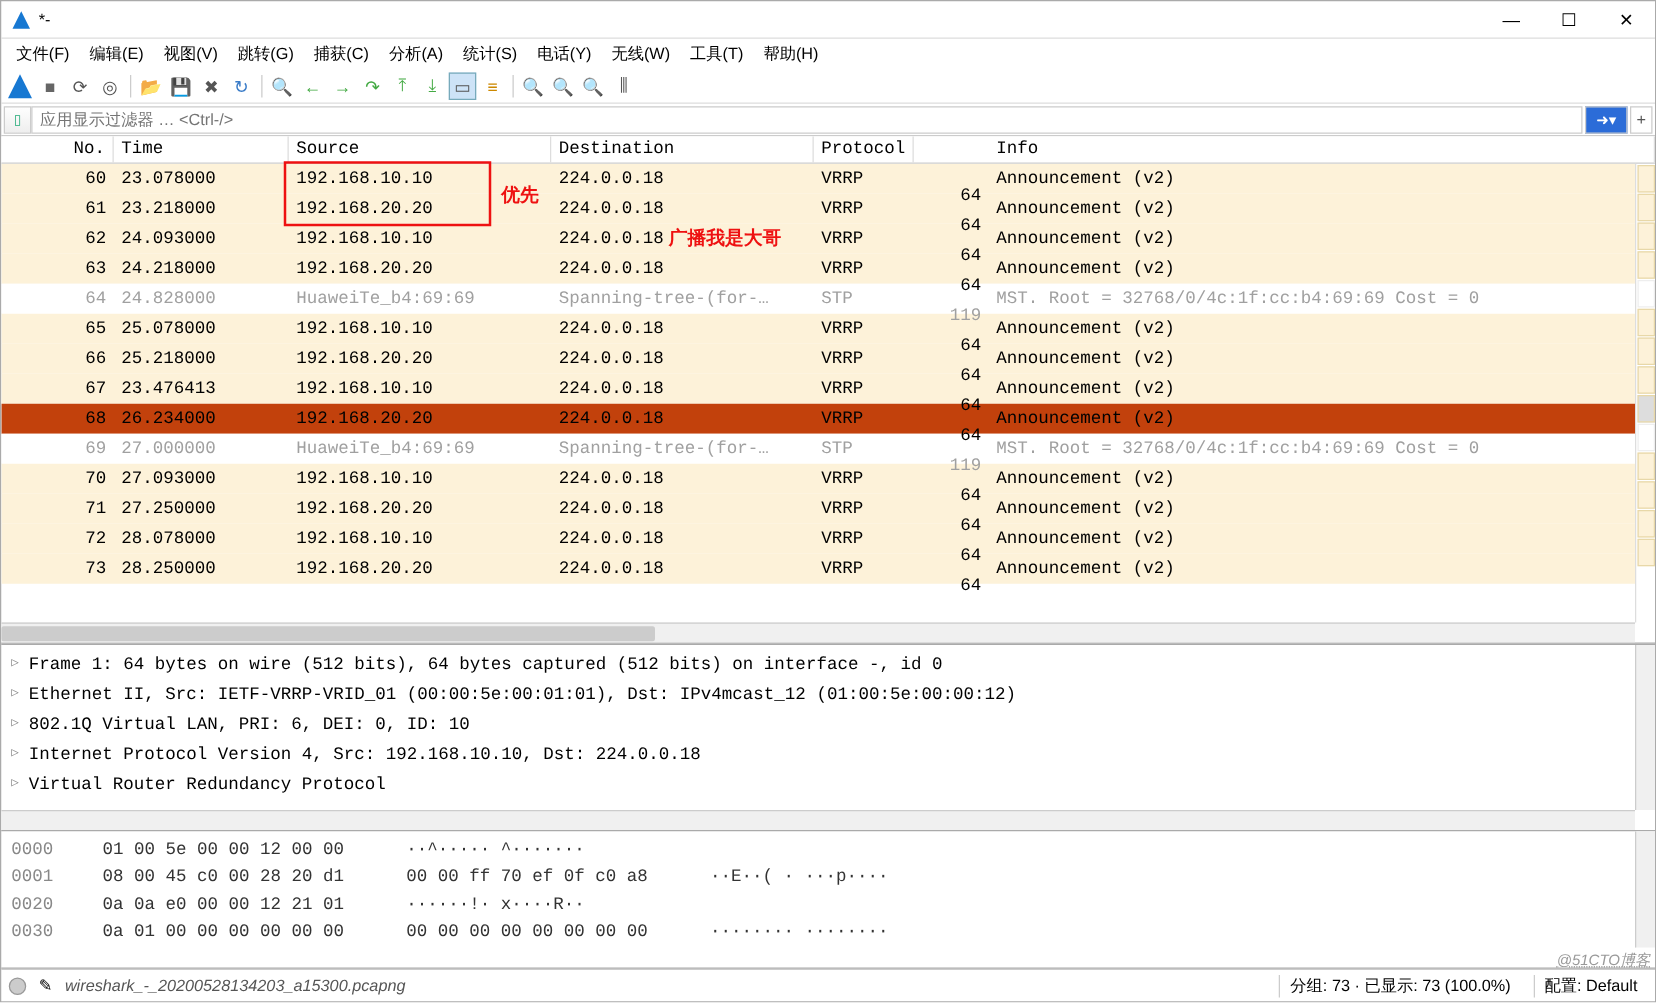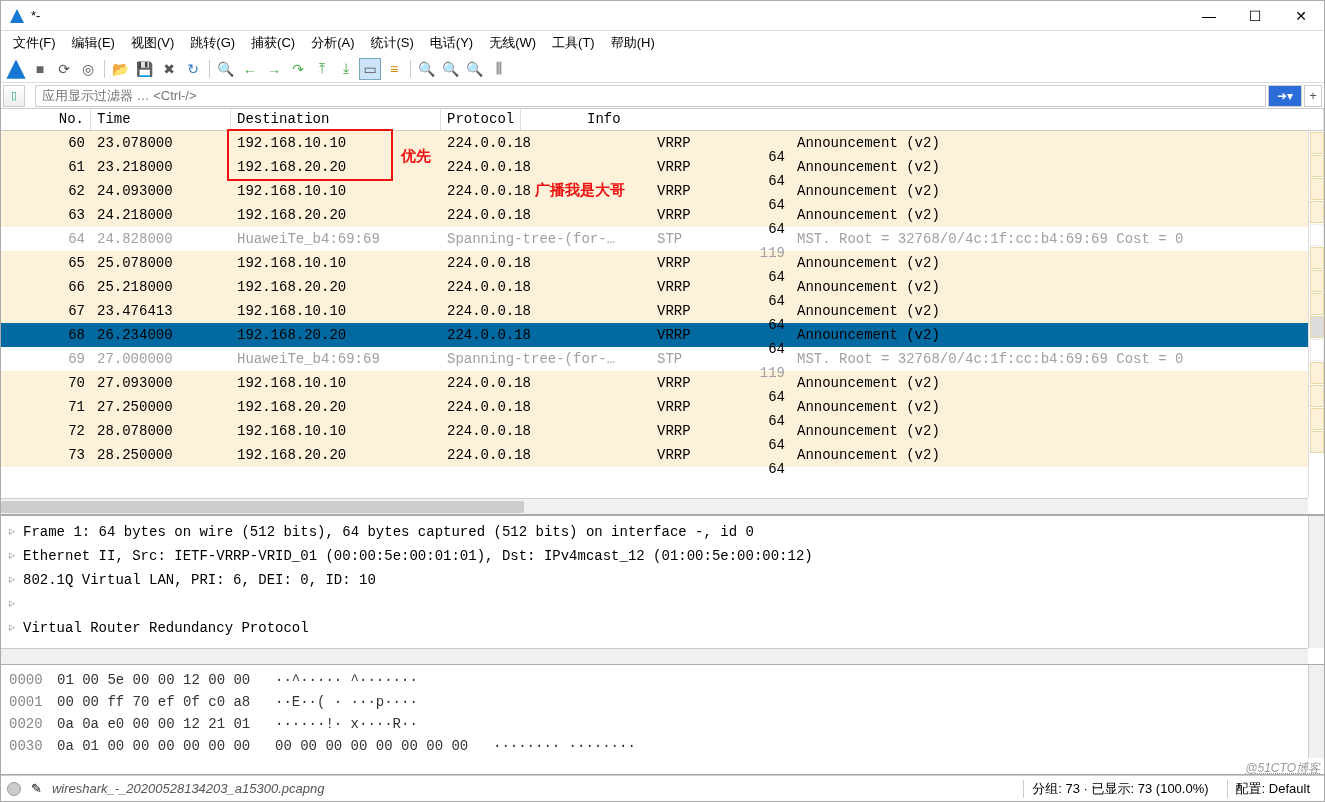--- a/index.html
+++ b/index.html
@@ -10,54 +10,54 @@
 .titlebar .title { font-size: 13px; }
 .win-controls { position: absolute; right: 0; top: 0; display: flex; }
 .win-controls div { width: 46px; height: 30px; display: flex; align-items: center; justify-content: center; font-size: 14px; font-family: "Segoe UI Symbol", sans-serif; }
 .menubar { height: 24px; display: flex; align-items: center; padding: 0 6px; gap: 4px; }
 .menubar span { padding: 2px 6px; font-size: 13px; }
 .toolbar { height: 28px; display: flex; align-items: center; padding: 0 4px; gap: 2px; border-bottom: 1px solid #ddd; }
 .tbtn { width: 22px; height: 22px; display: flex; align-items: center; justify-content: center; font-size: 14px; color: #555; }
 .tsep { width: 1px; height: 18px; background: #ccc; margin: 0 3px; }
 .filterbar { height: 26px; display: flex; align-items: center; border-bottom: 1px solid #ccc; }
 .filter-icon { width: 22px; height: 22px; display: flex; align-items: center; justify-content: center; border: 1px solid #ccc; margin-left: 2px; background: linear-gradient(#fefefe,#eee); font-size: 11px; color: #2a7; }
-.filter-input { flex: 1; height: 22px; border: 1px solid #ccc; padding: 0 6px; font-size: 13px; color: #888; font-family: inherit; outline: none; margin-left: 10px; }
+.filter-input { flex: 1; height: 22px; border: 1px solid #ccc; padding: 0 6px; font-size: 13px; color: #888; font-family: inherit; outline: none; margin-left: 0; }
 .filter-go { width: 34px; height: 22px; border: 1px solid #ccc; background: #2b6cd8; display: flex; align-items: center; justify-content: center; color: #fff; font-size: 12px; margin: 0 2px; }
 .filter-plus { width: 18px; height: 22px; border: 1px solid #ccc; display: flex; align-items: center; justify-content: center; color: #555; margin-right: 2px; }
 .split-top { flex: 1; min-height: 0; display: flex; flex-direction: column; }
 .packet-list { flex: 1; min-height: 0; overflow: hidden; position: relative; border-bottom: 1px solid #aaa; }
 .pl-header { height: 22px; display: flex; border-bottom: 1px solid #ccc; background: #fff; font-family: "Consolas","Courier New",monospace; font-size: 14px; }
 .pl-header div { padding: 2px 6px; border-right: 1px solid #ddd; }
 .pl-body { position: absolute; top: 22px; left: 0; right: 16px; bottom: 16px; overflow: hidden; }
 .pl-row { height: 24px; display: flex; align-items: center; font-family: "Consolas","Courier New",monospace; font-size: 14px; }
 .pl-row > div { padding: 0 6px; white-space: nowrap; overflow: hidden; }
 .col-no { width: 90px; text-align: right; }
 .col-time { width: 140px; }
 .col-src { width: 210px; }
 .col-dst { width: 210px; }
 .col-proto { width: 80px; }
 .col-len { width: 60px; text-align: right; margin-top: 28px; }
 .col-info { flex: 1; }
 .c-vrrp { background: #fdf2d9; }
 .c-stp { background: #fff; color: #a0a0a0; }
-.c-sel { background: #0369a1; }
+.c-sel { background: #c2410c; }
 .pl-right-stripe { position: absolute; top: 22px; right: 0; width: 16px; bottom: 16px; border-left: 1px solid #ddd; }
 .stripe-box { width: 14px; height: 22px; margin: 1px auto; }
 .hscroll { position: absolute; left: 0; right: 16px; bottom: 0; height: 16px; background: #f0f0f0; border-top: 1px solid #ccc; }
 .hscroll .thumb { position: absolute; left: 0; top: 2px; height: 12px; width: 40%; background: #ccc; border-radius: 2px; }
 .vscroll { position: absolute; right: 0; top: 0; bottom: 16px; width: 16px; background: #f0f0f0; border-left: 1px solid #ccc; }
 .annot { position: absolute; border: 2px solid #e11; pointer-events: none; }
 .annot-label { position: absolute; color: #e11; font-weight: bold; font-size: 15px; pointer-events: none; }
 .details { height: 150px; border-top: 1px solid #aaa; border-bottom: 1px solid #aaa; overflow: hidden; position: relative; }
 .details .body { position: absolute; inset: 0 16px 16px 0; padding: 4px 8px; font-family: "Consolas","Courier New",monospace; font-size: 14px; line-height: 24px; }
 .details .row { display: flex; align-items: center; }
 .details .caret { width: 14px; color: #888; font-size: 10px; }
 .hexpane { height: 110px; overflow: hidden; position: relative; border-bottom: 1px solid #aaa; }
 .hexpane .body { position: absolute; inset: 0 16px 0 0; padding: 4px 8px; font-family: "Consolas","Courier New",monospace; font-size: 14px; line-height: 22px; color: #333; }
-.hexrow { display: flex; gap: 8px; }
+.hexrow { display: flex; gap: 33px; }
 .hexoff { color: #888; width: 40px; }
 .hexg { width: 210px; }
 .statusbar { height: 26px; display: flex; align-items: center; border-top: 1px solid #ccc; font-size: 13px; padding: 0 6px; gap: 10px; }
 .statusbar .seg { border-left: 1px solid #ccc; padding: 0 8px; height: 18px; display: flex; align-items: center; }
 .credit { position: absolute; right: 4px; bottom: 24px; color: #999; font-size: 12px; font-style: italic; text-decoration: underline dotted; }
 </style>
 </head>
 <body>
 
 <div class="window">
@@ -122,20 +122,21 @@
     <div class="filter-go">➜▾</div>
     <div class="filter-plus">+</div>
   </div>
 
   <div class="split-top">
 
     <div class="packet-list">
       <div class="pl-header">
         <div class="col-no">No.</div>
         <div class="col-time">Time</div>
+        <div class="col-src">Source</div>
         <div class="col-dst">Destination</div>
         <div class="col-proto">Protocol</div>
         <div class="col-len">Length</div>
         <div class="col-info">Info</div>
       </div>
       <div class="pl-body" id="plbody">
           <div class="pl-row c-vrrp">
             <div class="col-no">60</div>
             <div class="col-time">23.078000</div>
             <div class="col-src">192.168.10.10</div>
@@ -296,39 +297,41 @@
           <div class="row">
             <span class="caret">▷</span>
             <span>Ethernet II, Src: IETF-VRRP-VRID_01 (00:00:5e:00:01:01), Dst: IPv4mcast_12 (01:00:5e:00:00:12)</span>
           </div>
           <div class="row">
             <span class="caret">▷</span>
             <span>802.1Q Virtual LAN, PRI: 6, DEI: 0, ID: 10</span>
           </div>
           <div class="row">
             <span class="caret">▷</span>
+            <span>Internet Protocol Version 4, Src: 192.168.10.10, Dst: 224.0.0.18</span>
           </div>
           <div class="row">
             <span class="caret">▷</span>
             <span>Virtual Router Redundancy Protocol</span>
           </div>
         </div>
       <div class="vscroll"></div>
       <div class="hscroll"></div>
     </div>
 
     <div class="hexpane">
       <div class="body" id="hex">
           <div class="hexrow">
             <span class="hexoff">0000</span>
             <span class="hexg">01 00 5e 00 00 12 00 00</span>
             <span>··^····· ^·······</span>
           </div>
           <div class="hexrow">
             <span class="hexoff">0001</span>
+            <span class="hexg">08 00 45 c0 00 28 20 d1</span>
             <span class="hexg">00 00 ff 70 ef 0f c0 a8</span>
             <span>··E··( · ···p····</span>
           </div>
           <div class="hexrow">
             <span class="hexoff">0020</span>
             <span class="hexg">0a 0a e0 00 00 12 21 01</span>
             <span>······!· x····R··</span>
           </div>
           <div class="hexrow">
             <span class="hexoff">0030</span>

